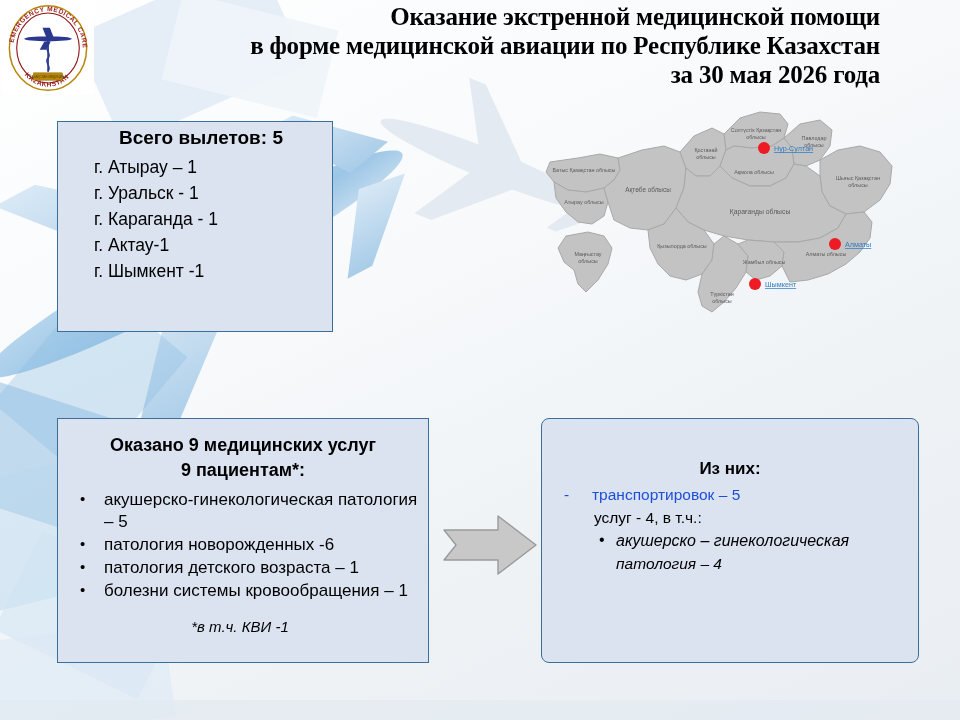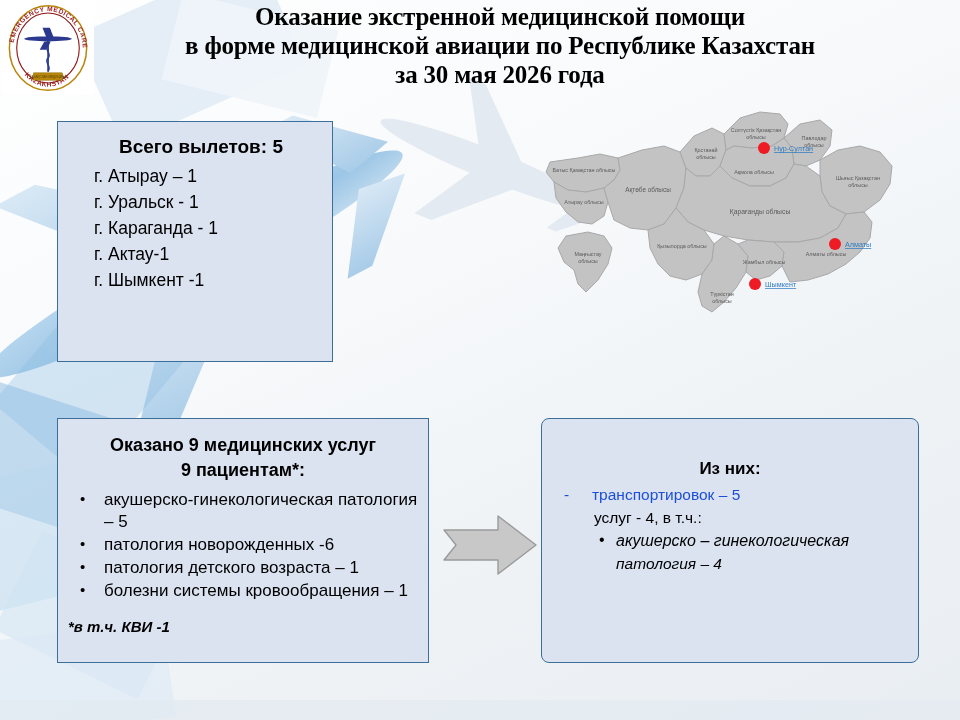--- a/index.html
+++ b/index.html
@@ -49,21 +49,21 @@
     width: 92px;
     height: 92px;
   }
 
   
   #title {
     position: absolute;
     left: 120px;
     top: 2px;
     width: 760px;
-    text-align: center;
+    text-align: right;
     font-family: "Liberation Serif", serif;
     font-weight: bold;
     font-size: 25px;
     line-height: 29px;
     color: #000000;
     letter-spacing: -0.2px;
   }
 
   
   .box {
@@ -71,22 +71,22 @@
     background: #dbe3f1;
     border: 1.5px solid #3b6f9a;
     box-sizing: border-box;
   }
 
   
   #box-flights {
     left: 57px;
     top: 121px;
     width: 276px;
-    height: 241px;
-    padding: 14px 14px 0 14px;
+    height: 211px;
+    padding: 5px 14px 0 14px;
   }
   #box-flights .hdr {
     font-size: 19px;
     font-weight: bold;
     color: #000;
     text-align: center;
     padding-left: 12px;
     margin-bottom: 5px;
   }
   #box-flights ul {
@@ -132,22 +132,22 @@
   #box-services li::before {
     content: "\2022";
     position: absolute;
     left: 12px;
     top: -1px;
     font-size: 15px;
   }
   #box-services .footnote {
     font-size: 15px;
     font-style: italic;
-    font-weight: bold;
-    text-align: left;
+    font-weight: normal;
+    text-align: center;
     padding-right: 6px;
     margin-top: 16px;
     color: #000;
   }
 
   
   #box-ofwhich {
     left: 541px;
     top: 418px;
     width: 378px;

